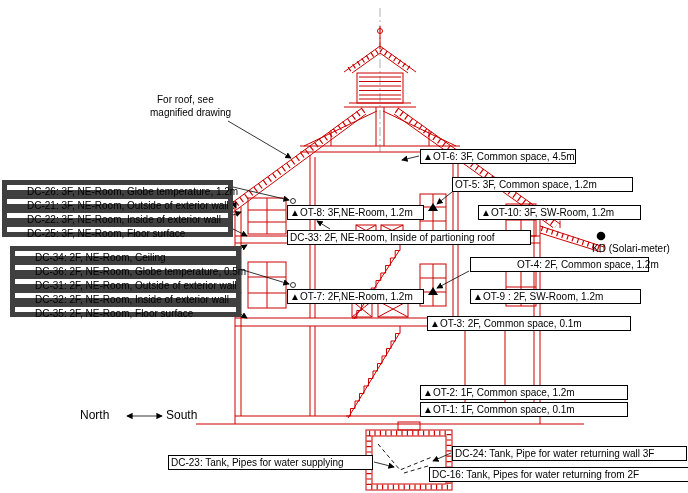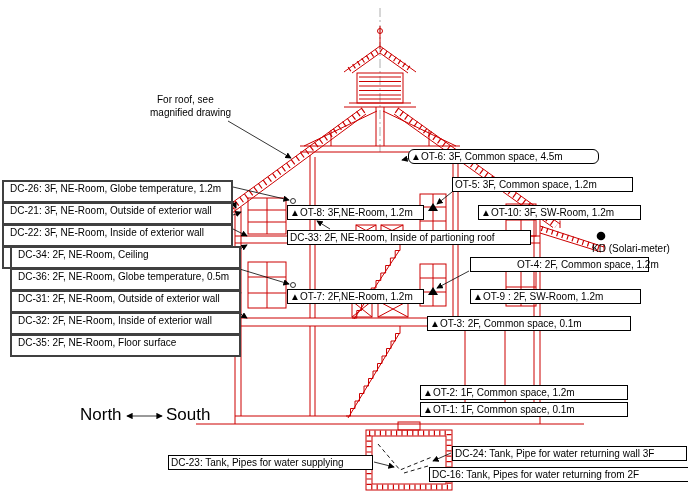--- a/index.html
+++ b/index.html
@@ -13,25 +13,25 @@
   
   .k  {stroke:var(--ink,#000);fill:none;stroke-width:.8;}
   .kd {stroke:var(--ink,#000);fill:none;stroke-width:.9;stroke-dasharray:4 3;}
   .kf {fill:var(--ink,#000);stroke:none;}
   .cl {stroke:#999;fill:none;stroke-width:.8;stroke-dasharray:9 3 2 3;}
   
   .box,.row{font-size:10px;line-height:13px;white-space:nowrap;}
   .box{position:absolute;border:1px solid #000;background:#fff;height:15px;
        padding:0 2px;box-sizing:border-box;}
   .stack{position:absolute;}
-  .row{border:2px solid #404040;background:#fff;height:23px;margin-top:-1px;
-       padding:0 6px;box-sizing:border-box;}
+  .row{border:5px solid #404040;background:#fff;height:15px;margin-top:-1px;
+       padding:0 20px;box-sizing:border-box;}
   .row:first-child{margin-top:0;}
   .nobox{position:absolute;font-size:10px;line-height:13px;white-space:nowrap;background:transparent;}
-  .compass-txt{font-size:17px;line-height:14px;}
+  .compass-txt{font-size:12px;line-height:14px;}
   .indent{padding-left:7px;}
 </style>
 </head>
 <body style="background: rgb(255, 255, 255);">
 
 <div class="stage">
 
   <svg width="688" height="493" viewBox="0 0 688 493">
     <defs>
       <marker id="arr" markerWidth="8" markerHeight="8" refX="7" refY="4" orient="auto-start-reverse">
@@ -225,21 +225,21 @@
     <div class="row">DC-36: 2F, NE-Room, Globe temperature, 0.5m</div>
     <div class="row">DC-31: 2F, NE-Room, Outside of exterior wall</div>
     <div class="row">DC-32: 2F, NE-Room, Inside of exterior wall</div>
     <div class="row">DC-35: 2F, NE-Room, Floor surface</div>
   </div>
 
   <div class="box" style="left:287px;top:205px;width:137px;">▲OT-8: 3F,NE-Room, 1.2m</div>
   <div class="box" style="left:287px;top:230px;width:244px;">DC-33: 2F, NE-Room, Inside of partioning roof</div>
   <div class="box" style="left:287px;top:289px;width:137px;">▲OT-7: 2F,NE-Room, 1.2m</div>
 
-  <div class="box" style="left:408px;top:149px;width:191px;border-radius:6px;">▲OT-6: 3F, Common space, 4.5m</div>
+  <div class="box" style="left:420px;top:149px;width:156px;">▲OT-6: 3F, Common space, 4.5m</div>
   <div class="box" style="left:452px;top:177px;width:181px;">OT-5: 3F, Common space, 1.2m</div>
   <div class="box" style="left:478px;top:205px;width:163px;">▲OT-10: 3F, SW-Room, 1.2m</div>
   <div class="box" style="left:470px;top:257px;width:179px;padding-left:46px;">OT-4: 2F, Common space, 1.2m</div>
   <div class="box" style="left:470px;top:289px;width:171px;">▲OT-9 : 2F, SW-Room, 1.2m</div>
   <div class="box" style="left:427px;top:316px;width:204px;">▲OT-3: 2F, Common space, 0.1m</div>
   <div class="box" style="left:420px;top:385px;width:208px;">▲OT-2: 1F, Common space, 1.2m</div>
   <div class="box" style="left:420px;top:402px;width:208px;">▲OT-1: 1F, Common space, 0.1m</div>
 
   <div class="nobox" style="left:592px;top:242px;">KD (Solari-meter)</div>
 

